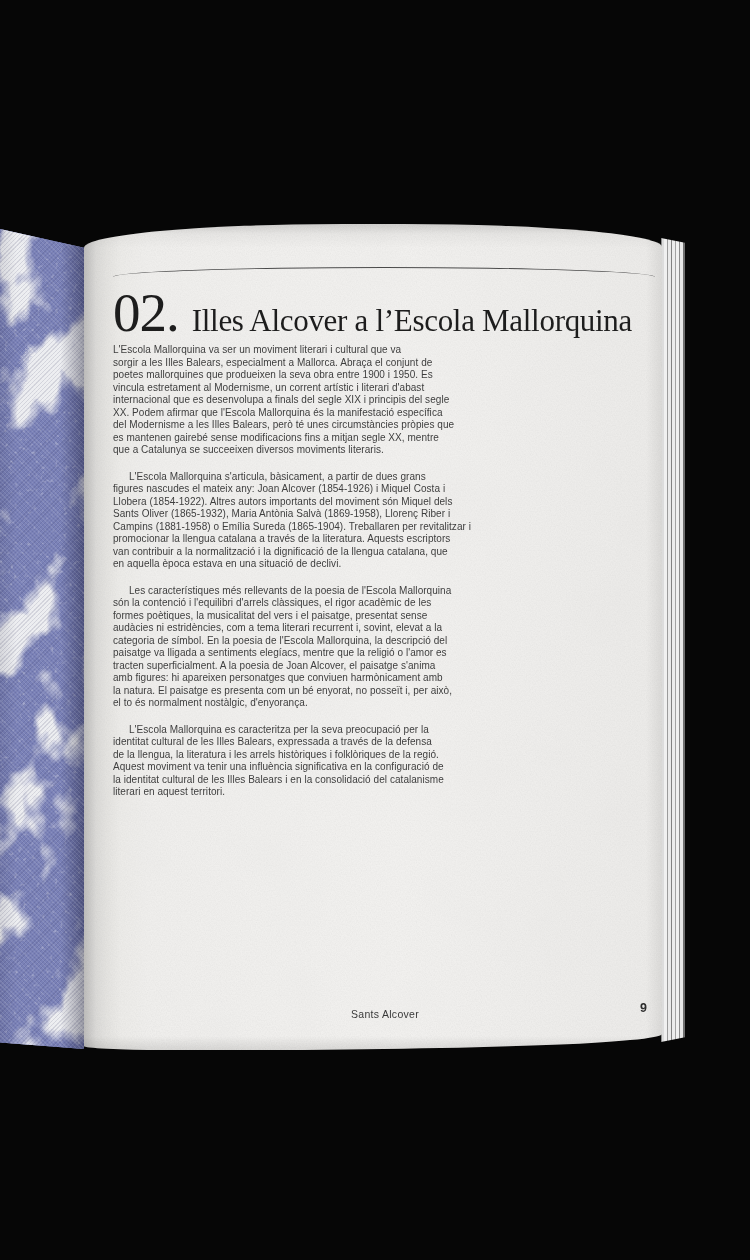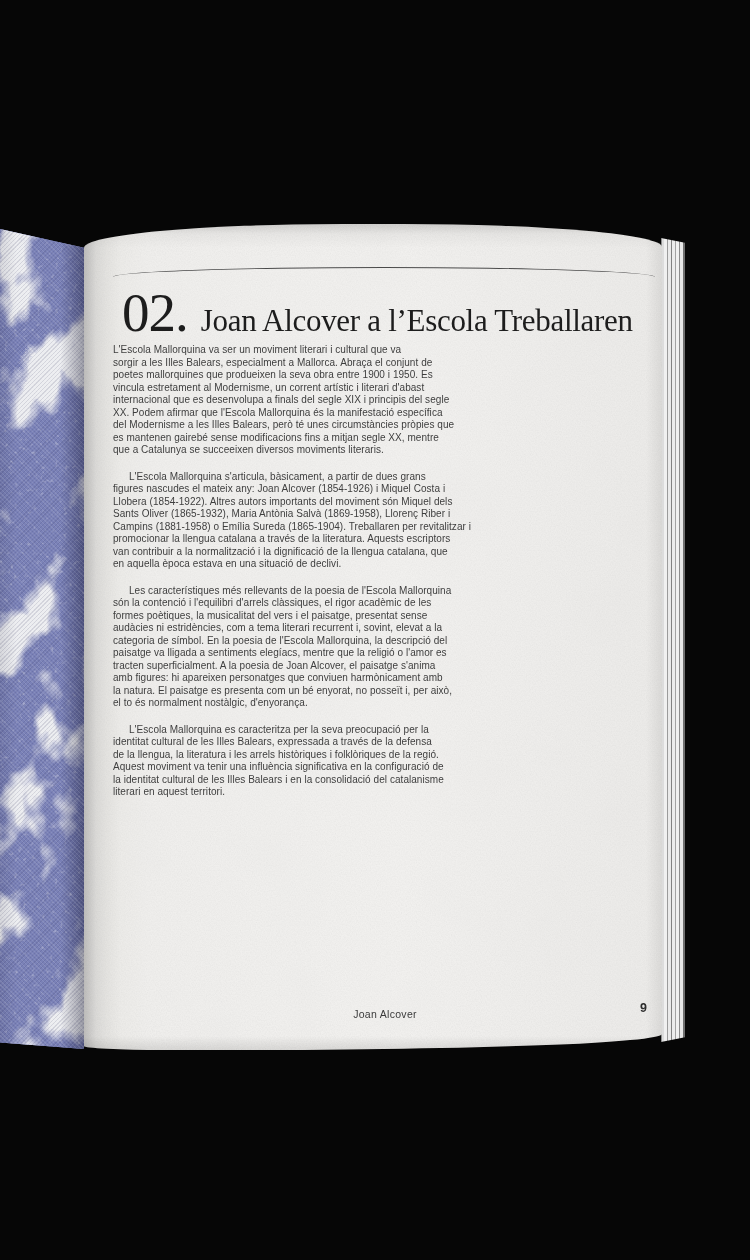--- a/index.html
+++ b/index.html
@@ -36,21 +36,21 @@
       linear-gradient(180deg, rgba(0,0,0,0.14) 0, rgba(0,0,0,0.04) 10px, rgba(0,0,0,0) 24px),
       linear-gradient(90deg, rgba(0,0,0,0.16) 0, rgba(0,0,0,0.05) 12px, rgba(0,0,0,0) 36px),
       linear-gradient(0deg, rgba(0,0,0,0.10) 0, rgba(0,0,0,0) 14px),
       linear-gradient(270deg, rgba(0,0,0,0.07) 0, rgba(0,0,0,0) 16px);}
 
   .rule{position:absolute;left:29px;top:43px;width:542px;height:10px;
         border-top:1.3px solid #4a4a4a;border-radius:50%/10px 10px 0 0;}
 
   .title-row{position:absolute;left:29px;top:61px;display:flex;align-items:baseline;gap:13px;
              font-family:"Liberation Serif",serif;color:#1d1d1d;white-space:nowrap;}
-  .num{font-size:55px;line-height:1;letter-spacing:-1px;margin-left:9px;}
+  .num{font-size:55px;line-height:1;letter-spacing:-1px;}
   .ttl{font-size:31px;line-height:1;letter-spacing:-0.3px;}
 
   .body{position:absolute;left:29px;top:120px;width:460px;}
   .para{margin:0 0 14px 0;font-size:10px;line-height:12.5px;white-space:pre;
         color:#3e3e3e;letter-spacing:0.05px;}
   .para.indent{text-indent:16px;}
 
   .footer-title{position:absolute;left:0;top:784px;width:602px;text-align:center;
                 font-size:10.5px;color:#3a3a3a;letter-spacing:0.3px;}
   .page-num{position:absolute;left:556px;top:777px;font-size:12.5px;font-weight:600;color:#2e2e2e;}
@@ -95,21 +95,21 @@
       </defs>
       <rect width="578" height="826" filter="url(#grain)" opacity="0.18"></rect>
       <rect width="578" height="826" filter="url(#mottle)" opacity="0.12"></rect>
     </svg>
     <div class="shade"></div>
 
     <div class="rule"></div>
 
     <div class="title-row">
       <span class="num">02.</span>
-      <span class="ttl">Joan Alcover a l’Escola Treballaren</span>
+      <span class="ttl">Illes Alcover a l’Escola Mallorquina</span>
     </div>
 
     <div class="body">
       <p class="para">L'Escola Mallorquina va ser un moviment literari i cultural que va
 sorgir a les Illes Balears, especialment a Mallorca. Abraça el conjunt de
 poetes mallorquines que produeixen la seva obra entre 1900 i 1950. Es
 vincula estretament al Modernisme, un corrent artístic i literari d'abast
 internacional que es desenvolupa a finals del segle XIX i principis del segle
 XX. Podem afirmar que l'Escola Mallorquina és la manifestació específica
 del Modernisme a les Illes Balears, però té unes circumstàncies pròpies que
@@ -134,17 +134,17 @@
 la natura. El paisatge es presenta com un bé enyorat, no posseït i, per això,
 el to és normalment nostàlgic, d'enyorança.</p>
       <p class="para indent">L'Escola Mallorquina es caracteritza per la seva preocupació per la
 identitat cultural de les Illes Balears, expressada a través de la defensa
 de la llengua, la literatura i les arrels històriques i folklòriques de la regió.
 Aquest moviment va tenir una influència significativa en la configuració de
 la identitat cultural de les Illes Balears i en la consolidació del catalanisme
 literari en aquest territori.</p>
     </div>
 
-    <div class="footer-title">Joan Alcover</div>
+    <div class="footer-title">Sants Alcover</div>
     <div class="page-num">9</div>
   </div>
 
 </div>
 
 </body></html>

